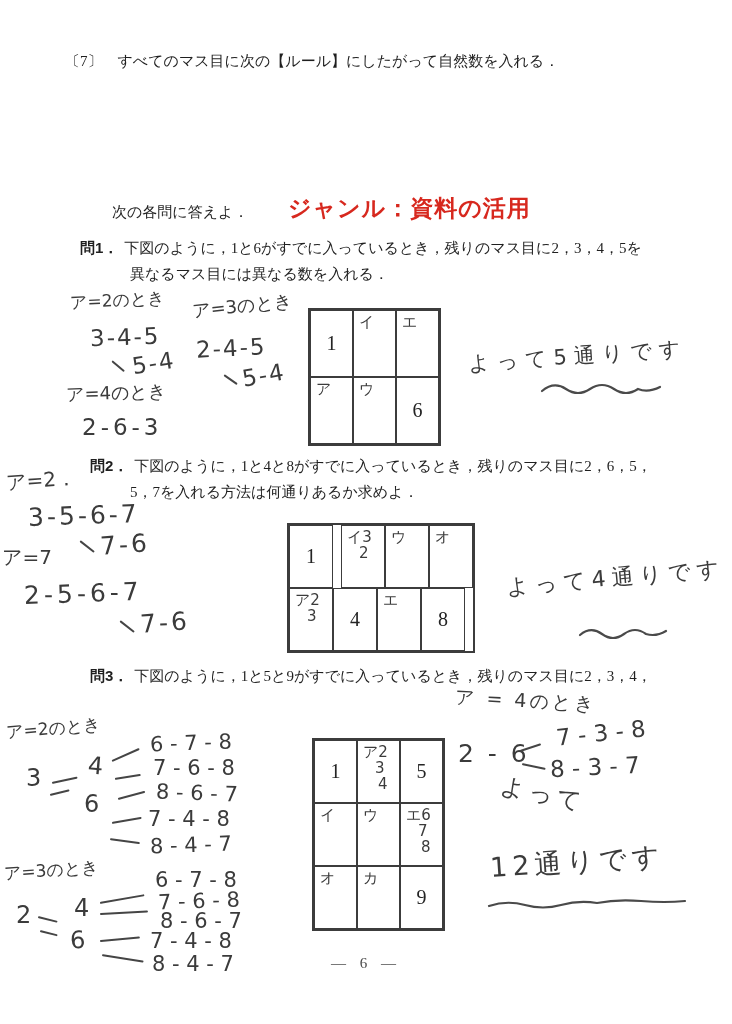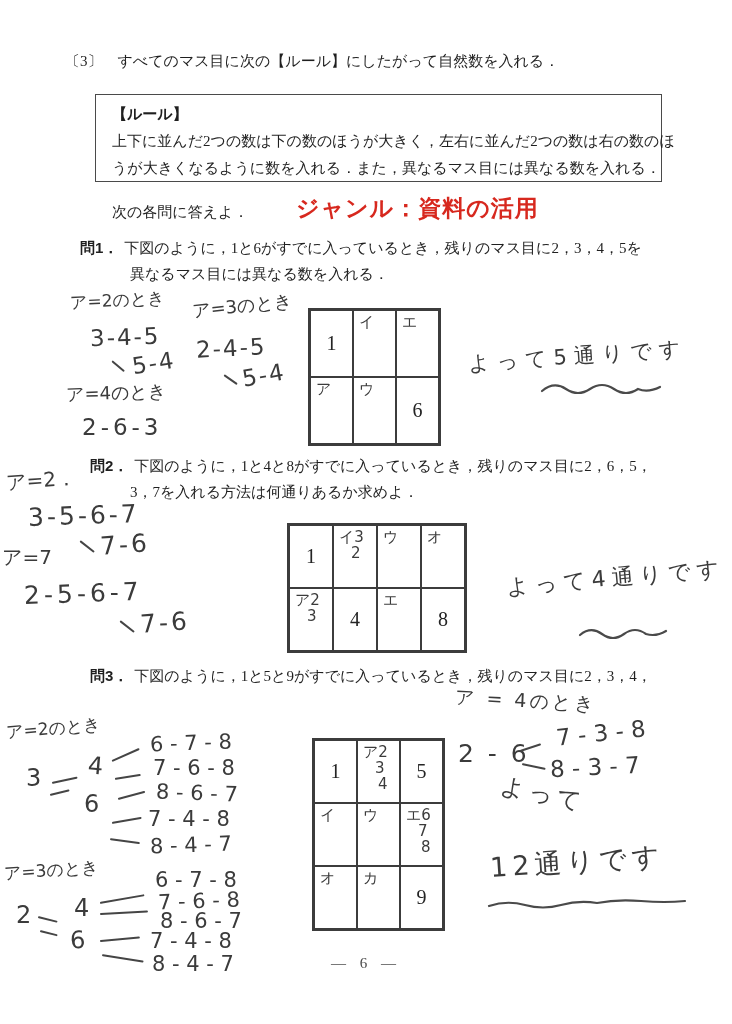--- a/index.html
+++ b/index.html
@@ -5,45 +5,40 @@
   html,body{margin:0;padding:0;background:#ffffff;}
   .page{position:relative;width:732px;height:1024px;background:#ffffff;overflow:hidden;
         font-family:"Liberation Serif","DejaVu Serif",serif;}
   .abs{position:absolute;}
   .print{font-family:"Liberation Serif","DejaVu Serif",serif;color:#1f1f1f;font-size:15px;white-space:nowrap;}
   .qlabel{font-weight:bold;font-family:"Liberation Sans","DejaVu Sans",sans-serif;margin-right:6px;}
   .rulebox{border:1.4px solid #4a4a4a;padding:10px 16px 12px 16px;box-sizing:border-box;}
   .rulebox .title{font-weight:bold;font-family:"Liberation Sans","DejaVu Sans",sans-serif;
                   font-size:15px;color:#1f1f1f;margin-bottom:4px;}
   .rulebox .bline{font-size:15px;color:#1f1f1f;line-height:27px;white-space:nowrap;}
-  .genre{font-family:Liberation Sans, sans-serif;font-weight:bold;white-space:nowrap;margin-left:8px;}
+  .genre{font-family:Liberation Sans, sans-serif;font-weight:bold;white-space:nowrap;}
   .hw{font-family:"DejaVu Sans",sans-serif;color:#3b3b3b;white-space:nowrap;line-height:1;}
   .stroke{position:absolute;height:2.2px;background:#454545;border-radius:2px;transform-origin:left center;}
   .wave path{stroke:#4a4a4a;fill:none;stroke-width:2.2;stroke-linecap:round;}
   .grid{position:absolute;border:2px solid #3c3c3c;background:transparent;}
   .grid-row{display:flex;}
   .grid-cell{border:1px solid #3c3c3c;box-sizing:border-box;position:relative;overflow:visible;}
   .print-num{position:absolute;top:50%;left:50%;transform:translate(-50%,-52%);
              font-family:"Liberation Serif","DejaVu Serif",serif;font-size:20px;color:#242424;}
   .cell-hand{position:absolute;top:3px;left:5px;font-family:"DejaVu Sans",sans-serif;
              color:#3b3b3b;font-size:15px;line-height:16px;white-space:nowrap;}
   .pagenum{color:#4a4a4a;letter-spacing:5px;font-size:15px;}
 </style>
 </head>
 <body>
 
 <div class="page">
 
-  <div class="abs print" style="left:65px;top:52px;">〔3〕　すべてのマス目に次の【ルール】にしたがって自然数を入れる．</div>
-
-  <div class="abs rulebox" style="left:95px;top:94px;width:567px;height:88px;">
-    <div class="title">【ルール】</div>
-    <div class="bline">上下に並んだ2つの数は下の数のほうが大きく，左右に並んだ2つの数は右の数のほ</div>
-    <div class="bline">うが大きくなるように数を入れる．また，異なるマス目には異なる数を入れる．</div>
-  </div>
+  <div class="abs print" style="left:65px;top:52px;">〔7〕　すべてのマス目に次の【ルール】にしたがって自然数を入れる．</div>
+
 
   <div class="abs print" style="left:112px;top:203px;">次の各問に答えよ．</div>
   <div class="abs genre" style="left:288px;top:193px;font-size:23px;color:#d7281e;letter-spacing:1px;">ジャンル：資料の活用</div>
 
   <div class="abs print" style="left:80px;top:239px;">
     <span class="qlabel">問1．</span><span>下図のように，1と6がすでに入っているとき，残りのマス目に2，3，4，5を</span>
   </div>
   <div class="abs print" style="left:130px;top:265px;">異なるマス目には異なる数を入れる．</div>
 
   <div class="abs hw" style="left:70px;top:292px;font-size:17px;transform:rotate(-3deg);">ア=2のとき</div>
@@ -93,38 +88,38 @@
     </div>
 
   <div class="abs hw" style="left:468px;top:346px;font-size:21px;transform:rotate(-4deg);letter-spacing:7px;">よって5通りです</div>
   <svg class="abs wave" style="left:540px;top:382px;" width="122" height="14" viewBox="0 0 122 14">
     <path d="M2 9 q 12 -10 24 -2 t 24 0 t 24 0 t 24 0 q 10 4 22 -2"></path>
   </svg>
 
   <div class="abs print" style="left:90px;top:457px;">
     <span class="qlabel">問2．</span><span>下図のように，1と4と8がすでに入っているとき，残りのマス目に2，6，5，</span>
   </div>
-  <div class="abs print" style="left:130px;top:483px;">3，7を入れる方法は何通りあるか求めよ．</div>
+  <div class="abs print" style="left:130px;top:483px;">5，7を入れる方法は何通りあるか求めよ．</div>
 
   <div class="abs hw" style="left:6px;top:470px;font-size:20px;transform:rotate(-4deg);">ア=2．</div>
   <div class="abs hw" style="left:28px;top:503px;font-size:25px;transform:rotate(-2deg);letter-spacing:3px;">3-5-6-7</div>
   <div class="stroke" style="left:80px;top:540px;width:18px;transform:rotate(38deg);"></div>
   <div class="abs hw" style="left:100px;top:532px;font-size:25px;transform:rotate(-4deg);letter-spacing:3px;">7-6</div>
 
   <div class="abs hw" style="left:2px;top:547px;font-size:20px;">ア=7</div>
   <div class="abs hw" style="left:24px;top:581px;font-size:25px;transform:rotate(-2deg);letter-spacing:4px;">2-5-6-7</div>
   <div class="stroke" style="left:120px;top:620px;width:18px;transform:rotate(38deg);"></div>
   <div class="abs hw" style="left:140px;top:610px;font-size:25px;transform:rotate(-4deg);letter-spacing:3px;">7-6</div>
 
   <div class="grid" style="left:287px;top:523px;">
       <div class="grid-row">
         <div class="grid-cell" style="width: 44px; height: 63px;">
           <span class="print-num">1</span>
         </div>
-        <div class="grid-cell" style="width: 44px; height: 63px;">
+        <div class="grid-cell" style="width: 44px; height: 63px; margin-left: 8px;">
           <div class="cell-hand">
             <div>イ3</div>
             <div style="margin-left: 12px;">2</div>
           </div>
         </div>
         <div class="grid-cell" style="width: 44px; height: 63px;">
           <div class="cell-hand">
             <div>ウ</div>
           </div>
         </div>

